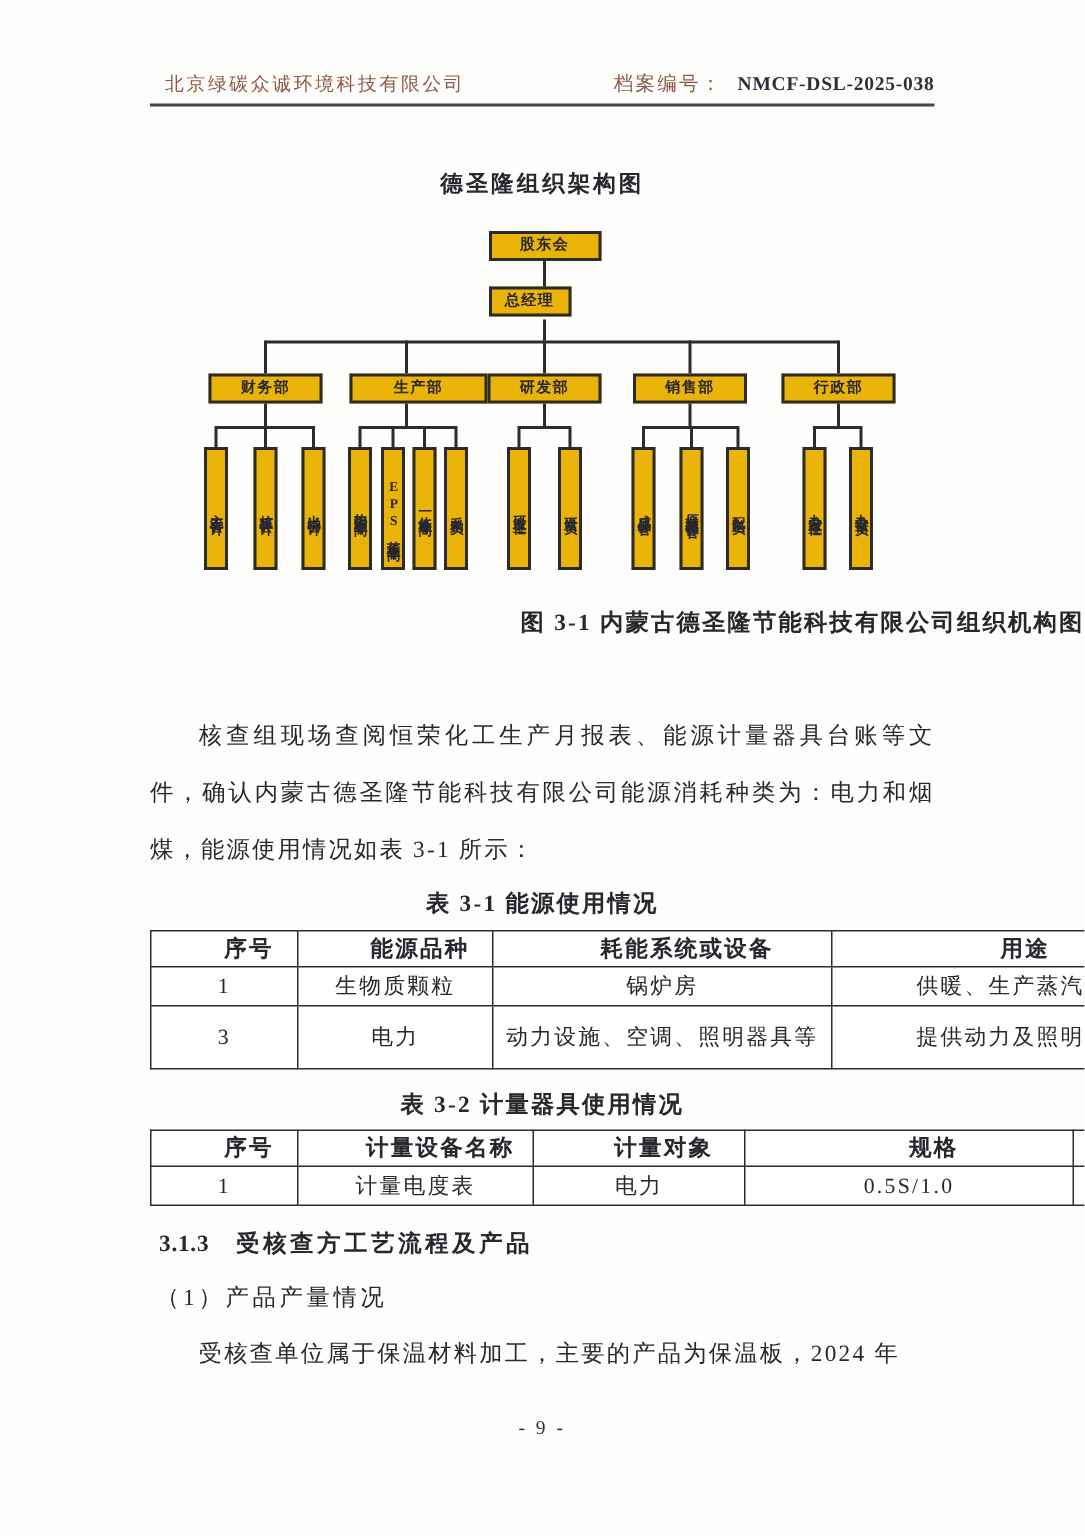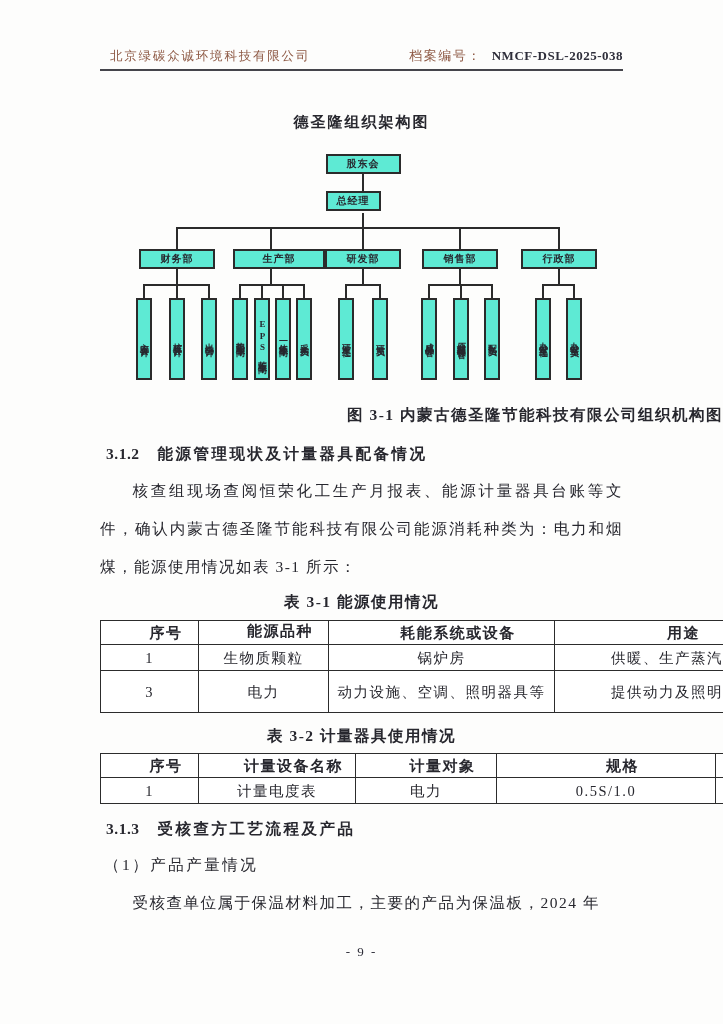--- a/index.html
+++ b/index.html
@@ -19,21 +19,21 @@
   
   .hdr-company{position:absolute;left:110px;top:48px;font-size:12.5px;letter-spacing:1.8px;color:var(--hdr-red);}
   .hdr-archive{position:absolute;right:100px;top:47px;font-size:13px;}
   .hdr-archive .lbl{color:var(--hdr-red);letter-spacing:1.5px;margin-right:10px;}
   .hdr-archive .num{color:#2e2e3a;font-weight:600;letter-spacing:.5px;}
   .hdr-line{position:absolute;left:100px;top:69px;width:523px;height:2px;background:#45454b;}
   
   .orgtitle{position:absolute;left:0;top:113px;width:100%;text-align:center;font-weight:bold;font-size:15px;letter-spacing:2px;}
   .orgchart{position:absolute;left:100px;top:146px;width:523px;height:245px;}
   .orgchart .box{
-    position:absolute;box-sizing:border-box;background:#5eead4;
+    position:absolute;box-sizing:border-box;background:#eab308;
     border:2px solid var(--line);
     display:flex;align-items:center;justify-content:center;
     font-weight:bold;font-size:10px;letter-spacing:1px;line-height:1;
     white-space:nowrap;
     font-family:Liberation Serif, serif;
   }
   .orgchart .box.leaf{
     writing-mode:vertical-rl;text-orientation:upright;
     font-size:9px;letter-spacing:1.5px;white-space:normal;
   }
@@ -128,32 +128,29 @@
       <div class="vl" style="left: 458px; top: 123px; width: 2px; height: 15px;"></div>
       <div class="hl" style="left: 443px; top: 138px; width: 31px; height: 2px;"></div>
       <div class="vl" style="left: 442px; top: 138px; width: 2px; height: 14px;"></div>
       <div class="box leaf" style="left: 435px; top: 152px; width: 16px; height: 82px;">办公室主任</div>
       <div class="vl" style="left: 473px; top: 138px; width: 2px; height: 14px;"></div>
       <div class="box leaf" style="left: 466px; top: 152px; width: 16px; height: 82px;">办公室专员</div>
     </div>
 
   <div class="caption">图 3-1 内蒙古德圣隆节能科技有限公司组织机构图</div>
 
-  <div class="sechead h312">
-    <span class="num">3.1.2</span><span class="ttl">能源管理现状及计量器具配备情况</span>
-  </div>
 
   <div class="para para1">核查组现场查阅恒荣化工生产月报表、能源计量器具台账等文件，确认内蒙古德圣隆节能科技有限公司能源消耗种类为：电力和烟煤，能源使用情况如表 3-1 所示：</div>
 
   <div class="tbltitle t1title">表 3-1 能源使用情况</div>
   <table class="doc t1">
       <tbody>
         <tr class="hd" style="height: 24px;">
           <td style="width: 56px;">序号</td>
-          <td style="width: 88px; font-family: Liberation Mono, monospace;">能源品种</td>
+          <td style="width: 88px;">能源品种</td>
           <td style="width: 184px;">耗能系统或设备</td>
           <td style="width: 183px;">用途</td>
         </tr>
         <tr style="height: 26px;">
           <td>1</td>
           <td>生物质颗粒</td>
           <td>锅炉房</td>
           <td>供暖、生产蒸汽</td>
         </tr>
         <tr style="height: 42px;">

